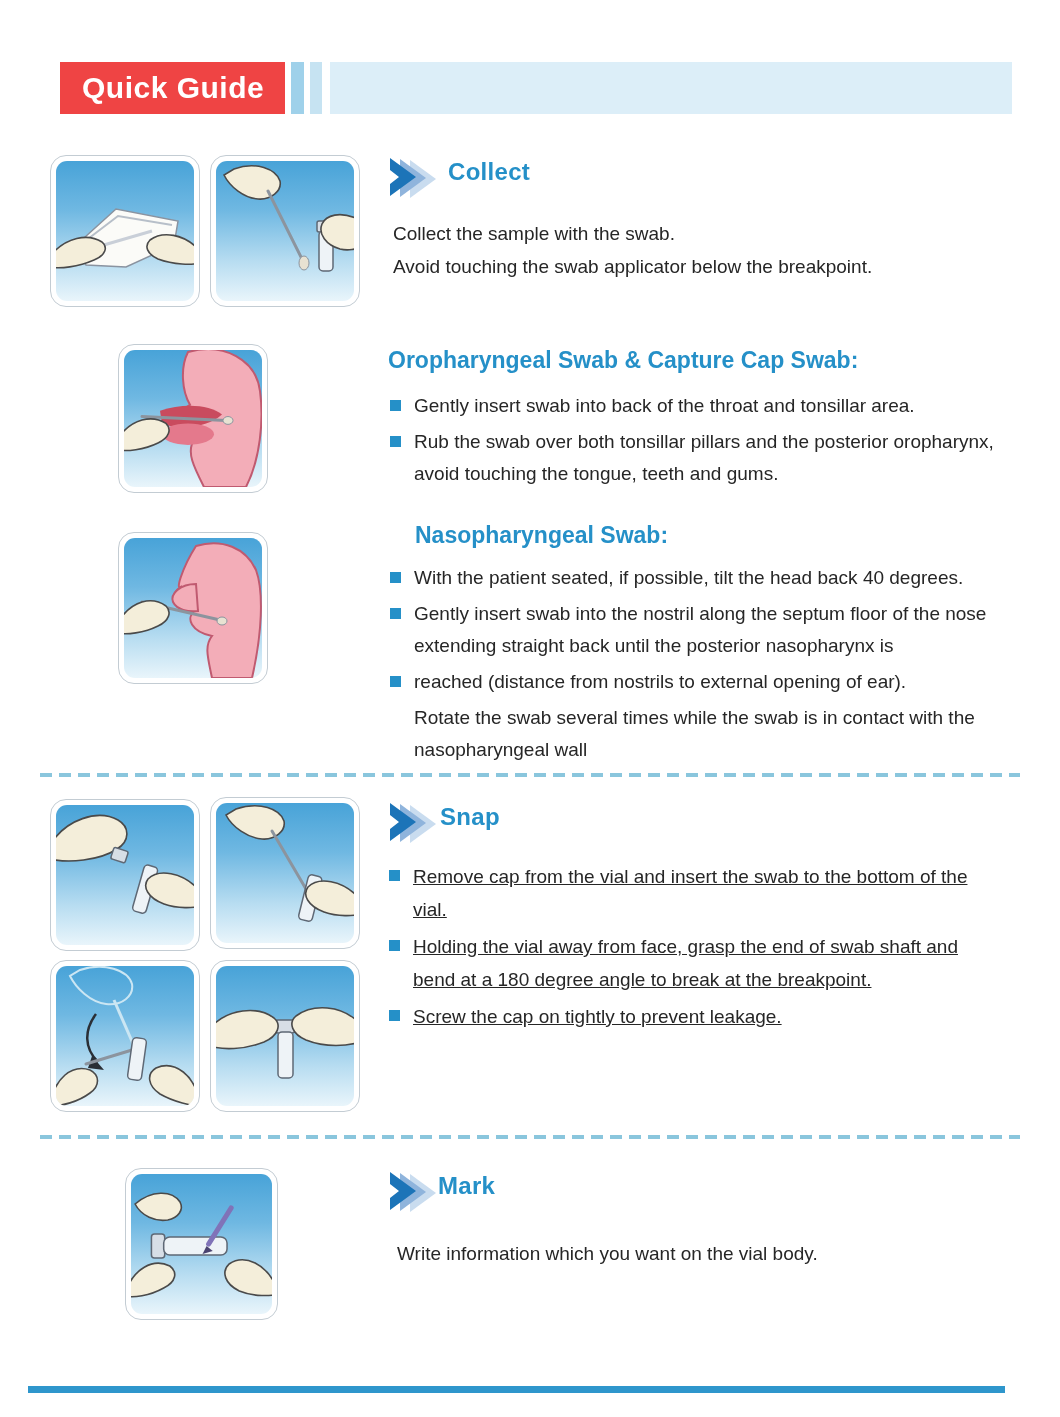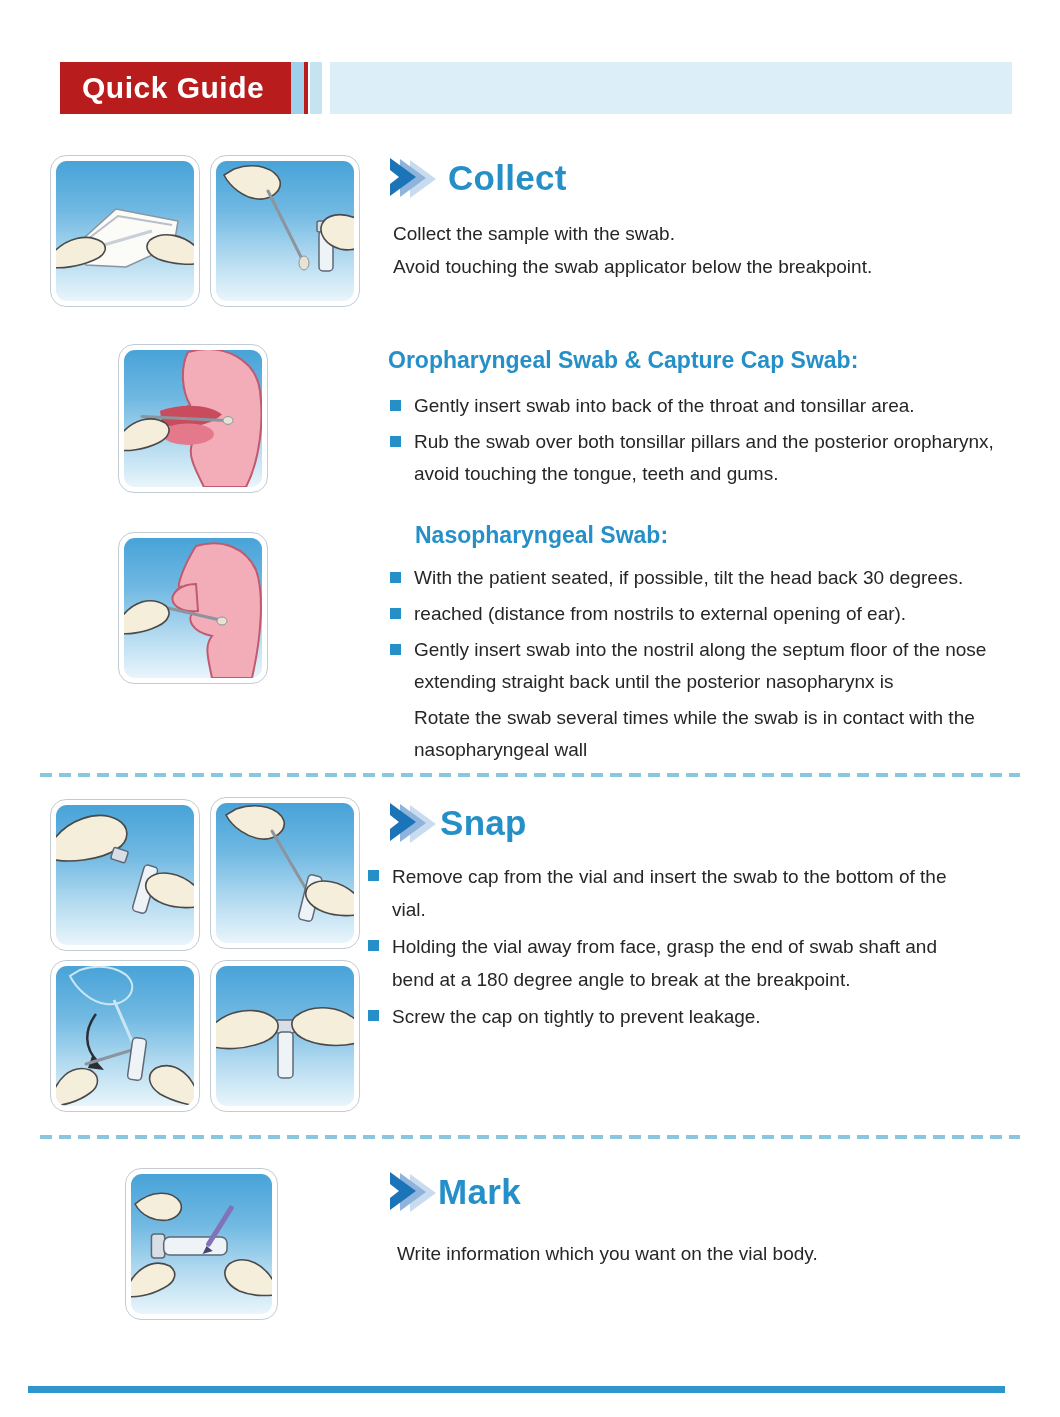--- a/index.html
+++ b/index.html
@@ -7,32 +7,32 @@
     position:relative;
     width:1060px;height:1417px;
     margin:0 auto;
     background:#ffffff;
     font-family:"Liberation Sans", sans-serif;
     color:#262626;
     overflow:hidden;
   }
   
   .qg-tab{
-    position:absolute;left:60px;top:62px;width:248px;height:52px;
-    background:#b91c1c;color:#ffffff;
+    position:absolute;left:60px;top:62px;width:225px;height:52px;
+    background:#ef4444;color:#ffffff;
     font-size:30px;font-weight:bold;line-height:52px;
     padding-left:22px;box-sizing:border-box;letter-spacing:0.5px;
   }
   .qg-stripe1{position:absolute;left:291px;top:62px;width:13px;height:52px;background:#9FD1EA;}
   .qg-stripe2{position:absolute;left:310px;top:62px;width:12px;height:52px;background:#C6E3F2;}
   .qg-band{position:absolute;left:330px;top:62px;width:682px;height:52px;background:#DCEEF8;}
   
   .sec-head{
     position:absolute;
-    font-size:35px;font-weight:bold;color:#2590C8;letter-spacing:0.3px;
+    font-size:24px;font-weight:bold;color:#2590C8;letter-spacing:0.3px;
   }
   .chevron{position:absolute;width:48px;height:42px;}
   .sub-head{
     position:absolute;left:388px;
     font-size:23px;font-weight:bold;color:#2590C8;
   }
   
   .para{
     position:absolute;left:393px;width:620px;
     font-size:19px;line-height:36px;color:#262626;
@@ -154,29 +154,29 @@
       <line class="stick" x1="18" y1="64" x2="96" y2="82"></line>
       <ellipse cx="98" cy="83" rx="5" ry="4" fill="#E8E2D2" stroke="#8C949E" stroke-width="1"></ellipse>
       <path class="hand" d="M-6,84 C8,62 28,58 42,68 C48,74 45,83 34,88 C20,95 2,97 -6,95 Z"></path>
     </svg>
       </div>
   </div>
   <div class="sub-head" style="top:522px;margin-left:27px;">Nasopharyngeal Swab:</div>
   <div class="blist" style="top:562px;">
     <div class="bitem">
       <span class="bullet-sq"></span>
-      <span>With the patient seated, if possible, tilt the head back 30 degrees.</span>
+      <span>With the patient seated, if possible, tilt the head back 40 degrees.</span>
+    </div>
+    <div class="bitem">
+      <span class="bullet-sq"></span>
+      <span>Gently insert swab into the nostril along the septum floor of the nose extending straight back until the posterior nasopharynx is</span>
     </div>
     <div class="bitem">
       <span class="bullet-sq"></span>
       <span>reached (distance from nostrils to external opening of ear).</span>
-    </div>
-    <div class="bitem">
-      <span class="bullet-sq"></span>
-      <span>Gently insert swab into the nostril along the septum floor of the nose extending straight back until the posterior nasopharynx is</span>
     </div>
     <div class="bitem">
       <span class="bullet-none"></span>
       <span>Rotate the swab several times while the swab is in contact with the nasopharyngeal wall</span>
     </div>
   </div>
 
   <div class="dash-divider" style="top:773px;"></div>
 
   <div class="card" style="left:50px;top:799px;">
@@ -228,21 +228,21 @@
       </div>
   </div>
 
   <svg class="chevron" style="left:390px;top:803px;" viewBox="0 0 48 42">
     <polygon points="20,2 46,21 20,40" fill="#C9DCEF"></polygon>
     <polygon points="10,1 36,20 10,39" fill="#8FB4DC"></polygon>
     <polygon points="0,0 26,19 0,38 0,26 9,19 0,12" fill="#1C74B8"></polygon>
   </svg>
   <div class="sec-head" style="left:440px;top:803px;">Snap</div>
 
-  <div class="blist wide" style="left:368px;top:860px;">
+  <div class="blist wide" style="left:389px;top:860px;text-decoration:underline;">
     <div class="bitem">
       <span class="bullet-sq"></span>
       <span>Remove cap from the vial and insert the swab to the bottom of the vial.</span>
     </div>
     <div class="bitem">
       <span class="bullet-sq"></span>
       <span>Holding the vial away from face, grasp the end of swab shaft and bend at a 180 degree angle to break at the breakpoint.</span>
     </div>
     <div class="bitem">
       <span class="bullet-sq"></span>

